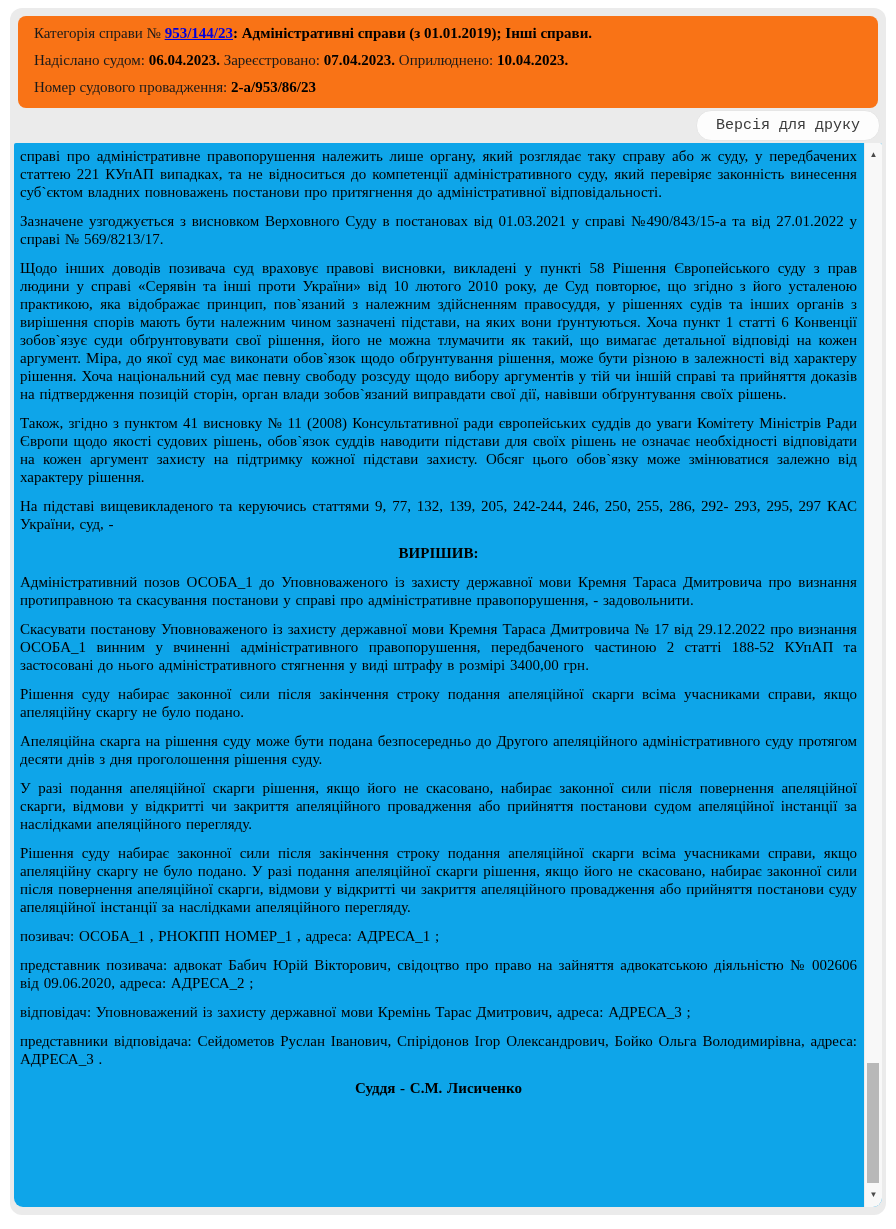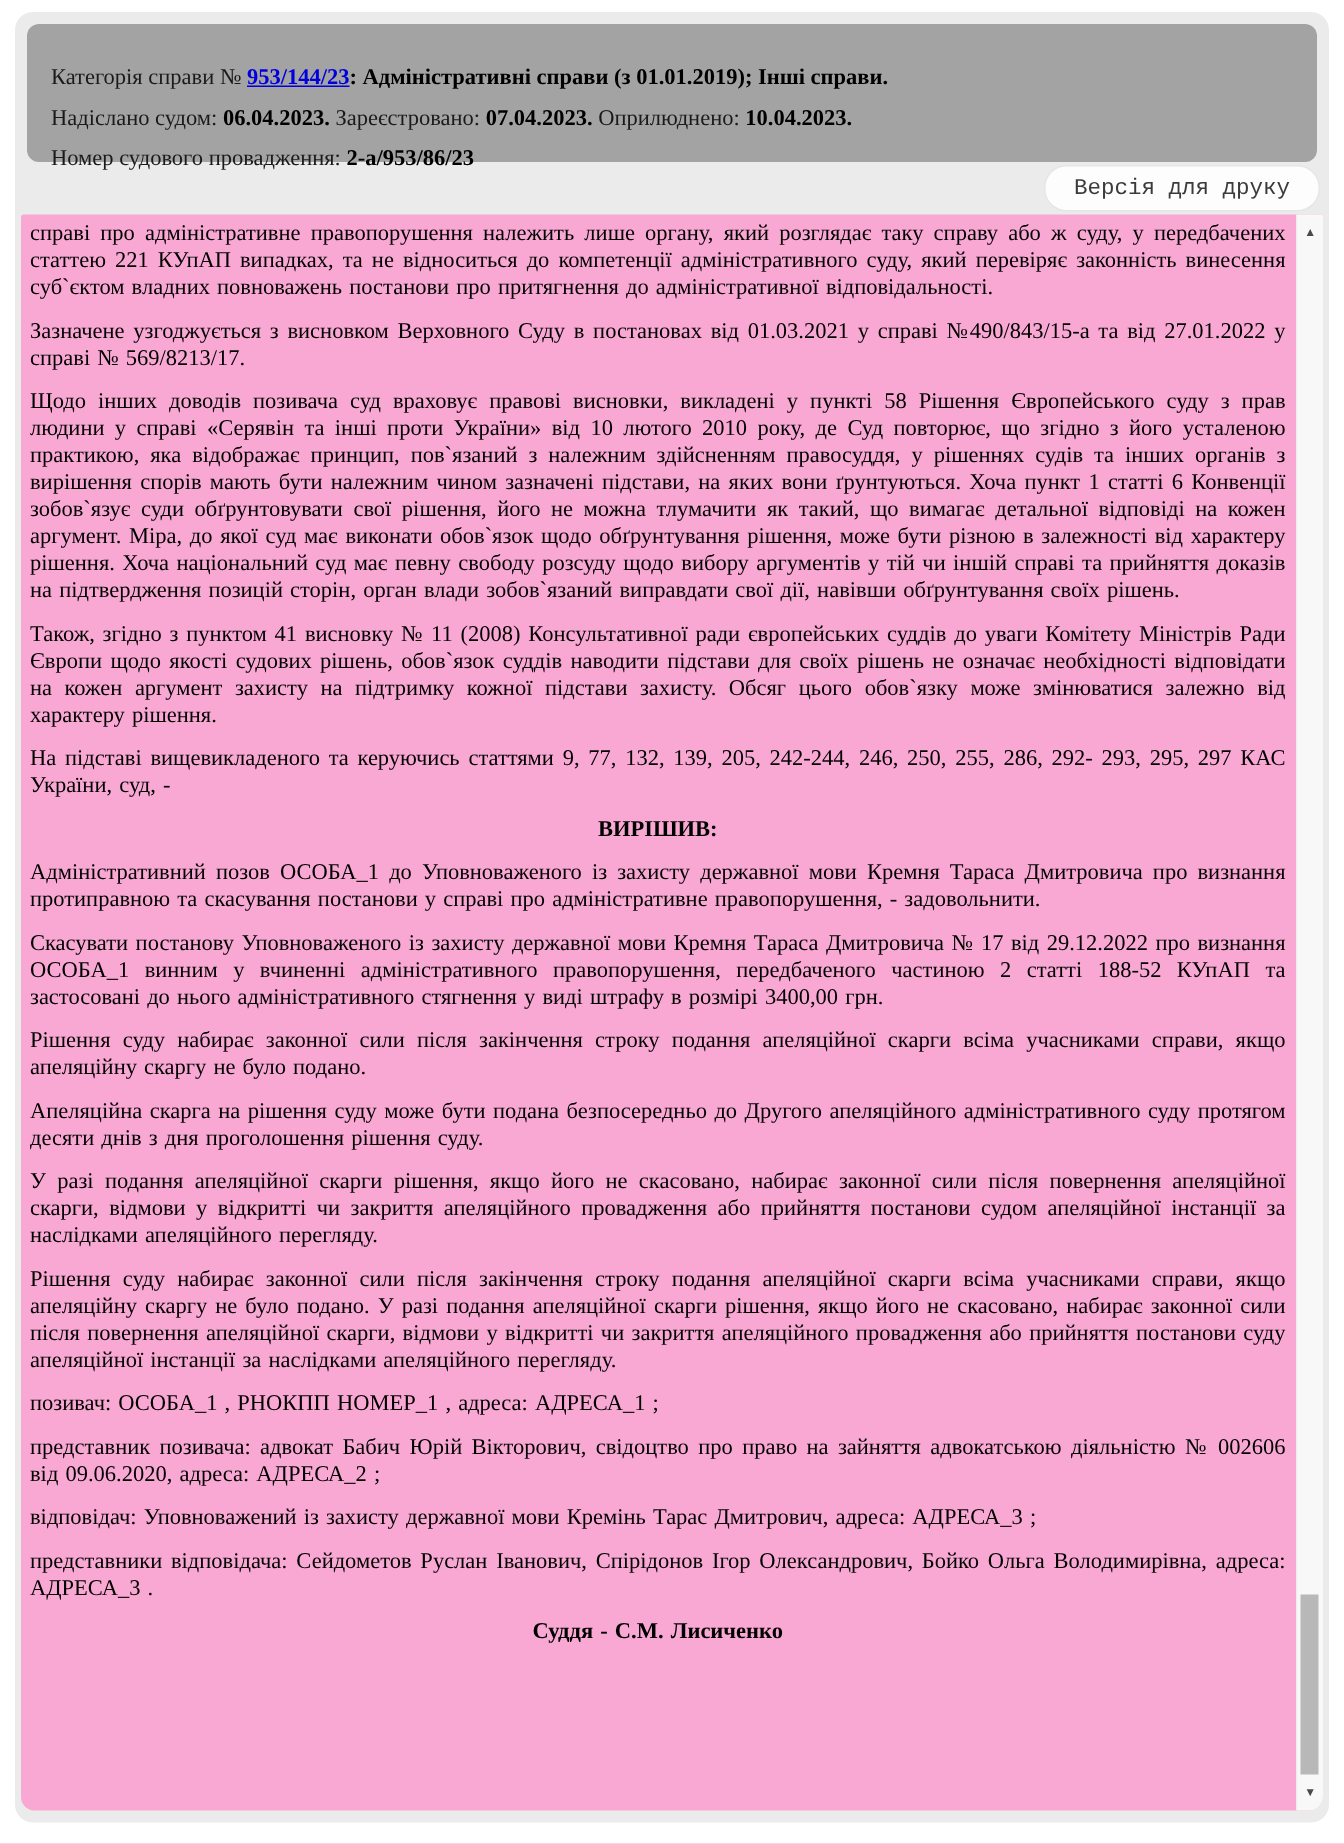--- a/index.html
+++ b/index.html
@@ -7,37 +7,37 @@
     width:896px; height:1229px; position:relative; overflow:hidden;
     background:#ffffff; font-family:"Liberation Serif", serif;
   }
   .outer {
     position:absolute; left:10px; top:8px; width:876px; height:1207px;
     background:#ebebeb; border-radius:12px;
   }
   
   .infobox {
     position:absolute; left:8px; top:8px; right:8px; height:92px;
-    background:#a3a3a3; border-radius:8px; box-sizing:border-box;
-    padding:23px 16px; font-size:15px; color:#1a1a1a;
+    background:#f97316; border-radius:8px; box-sizing:border-box;
+    padding:4px 16px; font-size:15px; color:#1a1a1a;
   }
   .infobox .line { line-height:27px; white-space:nowrap; }
   .infobox .b { font-weight:bold; color:#000; }
   .case-link { color:#0000dd; font-weight:bold; text-decoration:underline; cursor:pointer; }
   
   .print-btn {
     position:absolute; top:102px; right:6px; height:29px; padding:0 19px;
     background:#fdfdfd; border:1px solid #e6e6e6; border-radius:15px;
     font-family:Liberation Mono, monospace; font-size:15px; color:#3b3b3b;
     display:flex; align-items:center; cursor:pointer;
   }
   
   .doc-area {
     position:absolute; left:4px; right:4px; top:135px; bottom:8px;
-    background:#f9a8d4; border-radius:2px 2px 9px 9px;
+    background:#0ea5e9; border-radius:2px 2px 9px 9px;
   }
   .doc-content {
     position:absolute; left:6px; right:25px; top:4px; bottom:2px; overflow:hidden;
     font-size:15px; line-height:18px; text-align:justify; color:#000;
     word-spacing:1px;
   }
   .doc-content p { margin:0 0 11px 0; }
   .doc-content p.center { text-align:center; }
   .doc-content p.bold { font-weight:bold; }
   

